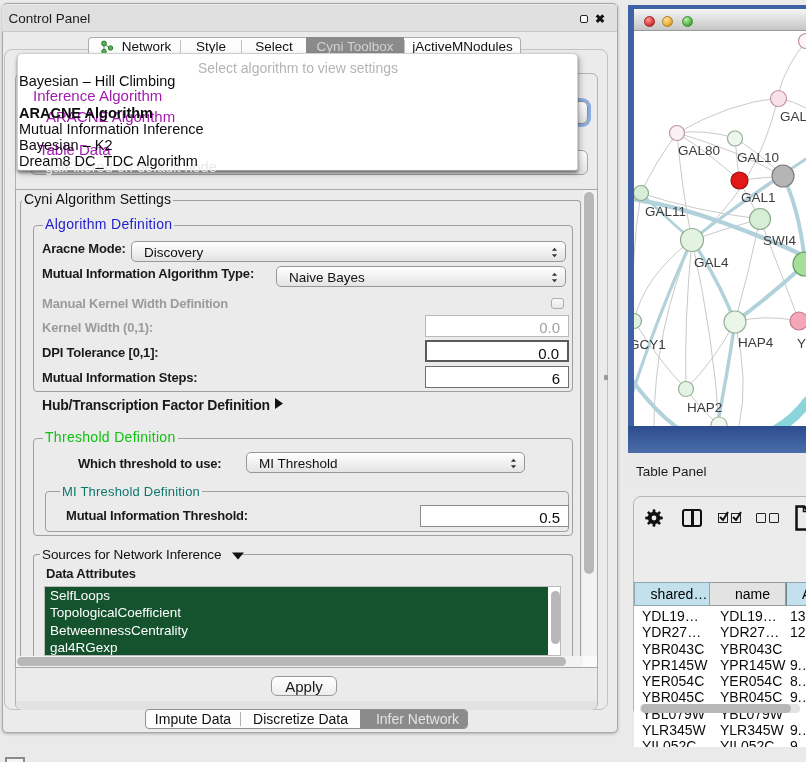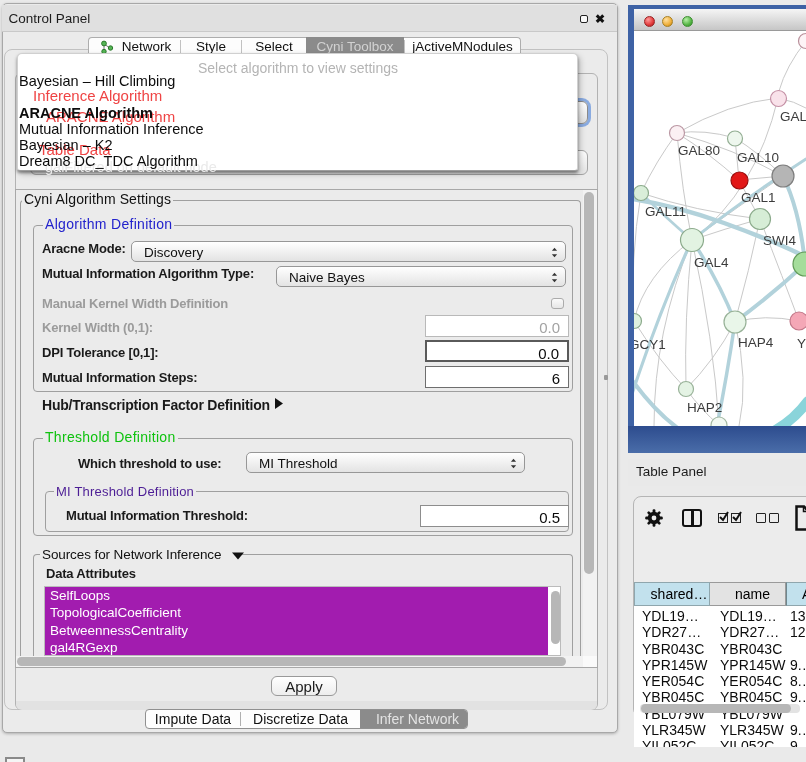--- a/index.html
+++ b/index.html
@@ -43,27 +43,27 @@
 .combo .ar { position:absolute; right:7px; top:4px; width:7px; height:13px; }
 .fld { position:absolute; height:22px; background:#fff; font-size:15px; color:#0a0a0a; text-align:right; }
 .fld .v { position:absolute; right:8px; top:3px; }
 
 
 .sbthumb { position:absolute; background:#b7b7b7; border-radius:5px; }
 .sbtrack { position:absolute; background:#f2f2f2; }
 
 
 #attrlist { left:44px; top:586px; width:517px; height:70px; background:#fff; border:1px solid #bbb; overflow:hidden; }
-.lrow { position:absolute; left:0; width:503px; height:17.4px; background:#a21caf; color:#fff; font-size:13.5px; padding-left:5px; line-height:17px; }
+.lrow { position:absolute; left:0; width:503px; height:17.4px; background:#14532d; color:#fff; font-size:13.5px; padding-left:5px; line-height:17px; }
 
 
 #popup { left:17px; top:53px; width:561px; height:118px; background:#fff;
   border:1px solid #d0d0d0; border-radius:5px 5px 3px 3px; border-bottom-color:#9d9d9d; box-shadow:0 2px 3px rgba(0,0,0,0.38), 2px 3px 6px rgba(0,0,0,0.22); }
 .prow { position:absolute; left:1px; font-size:14.5px; color:#0c0c0c; white-space:nowrap; }
-.ghost { position:absolute; color:#ef4444; white-space:nowrap; }
+.ghost { position:absolute; color:#a21caf; white-space:nowrap; }
 
 
 .btab { position:absolute; top:710px; height:19px; background:transparent;
   font-size:14px; font-weight:400; color:#111; text-align:center; line-height:19px; }
 
 
 #applybtn { left:271px; top:676px; width:66px; height:20px; border:1px solid #999;
   border-radius:6px; background:linear-gradient(#ffffff,#ededed); font-size:15px; font-weight:400;
   color:#1a1a1a; text-align:center; line-height:19px; }
 
@@ -172,21 +172,21 @@
   <span class="blbl" style="left:78px; top:456px;">Which threshold to use:</span>
   <div class="combo" style="left:246px; top:452px; width:279px;">
       <span class="tx">MI Threshold</span>
     <svg class="ar" viewBox="0 0 8 14">
         <path d="M1 5 L4 1.5 L7 5 Z" fill="#333"></path>
         <path d="M1 9 L4 12.5 L7 9 Z" fill="#333"></path>
       </svg>
   </div>
 
   <div class="grp" style="left:45px; top:491px; width:524px; height:41px;">
-    <span class="lbl" style="color:#4c1d95; left:8px; font-size:13px; letter-spacing:0.2px;">MI Threshold Definition</span>
+    <span class="lbl" style="color:#0f766e; left:14px; font-size:13px; letter-spacing:0.2px;">MI Threshold Definition</span>
   </div>
   <span class="blbl" style="left:50px; top:508px;margin-left:16px;">Mutual Information Threshold:</span>
   <div class="fld" style="left:420px; top:505px; width:149px; border:1px solid #8d8d8d;">
       <span class="v">0.5</span>
     </div>
 
   <div class="grp" style="left:33px; top:554px; width:540px; height:102px; border-bottom:none; border-radius:4px 4px 0 0;">
     <span class="lbl" style="left:6px; color:#111; font-size:13.5px; letter-spacing:-0.1px;">Sources for Network Inference &nbsp;&nbsp;&nbsp;</span>
   </div>
   <svg class="abs" style="left:231px; top:551px;" width="14" height="10" viewBox="0 0 14 10">

